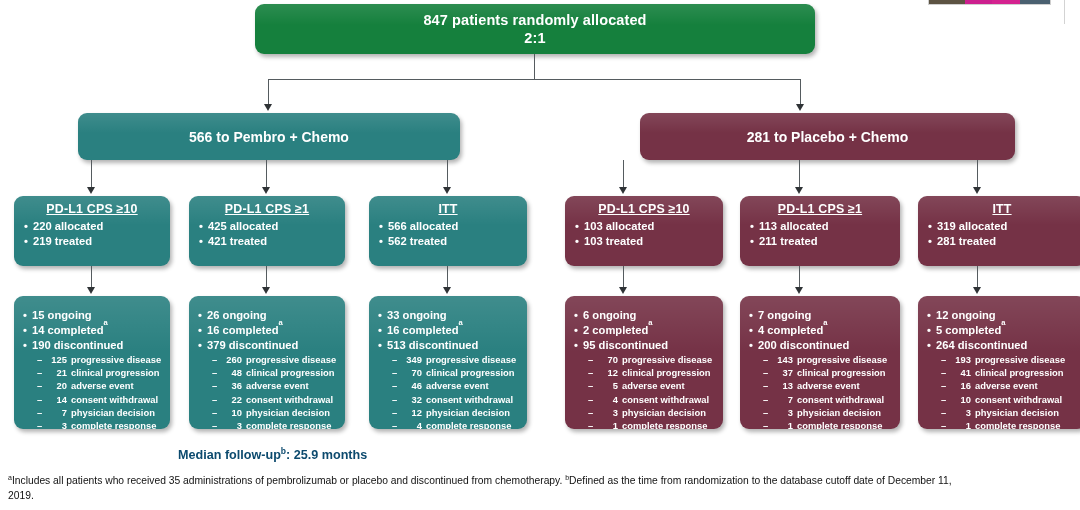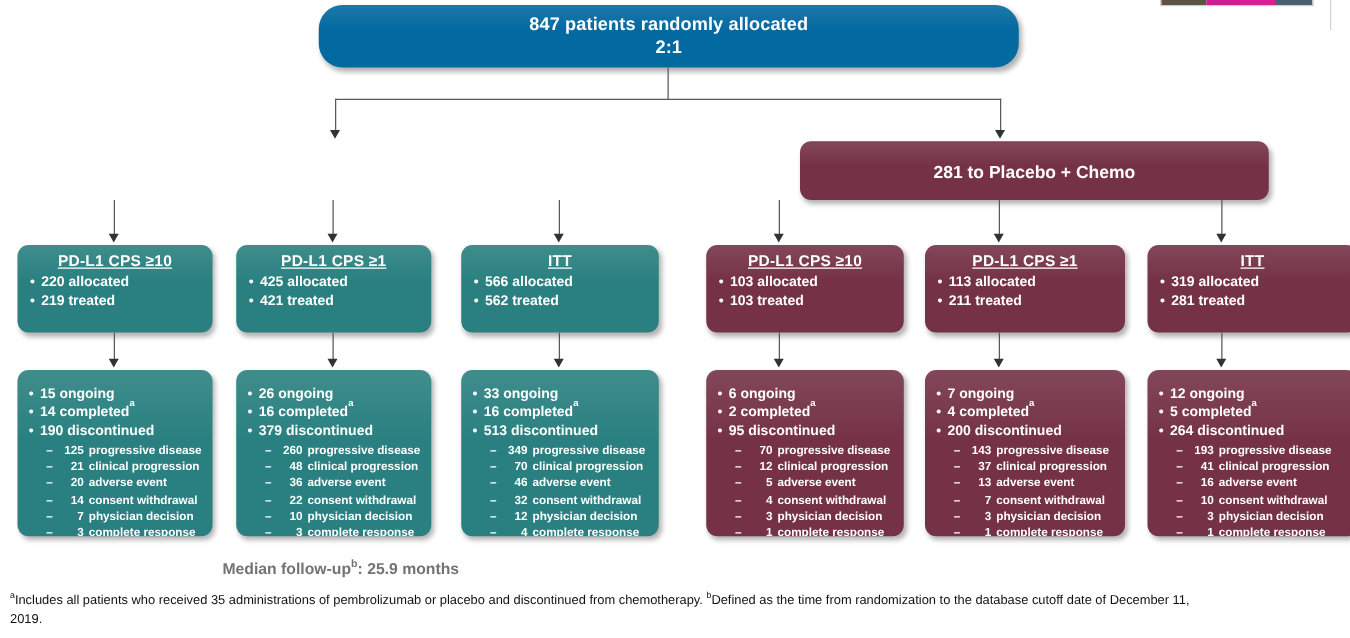--- a/index.html
+++ b/index.html
@@ -44,21 +44,21 @@
   .node::after {
     content: "";
     position: absolute;
     left: 0; right: 0; top: 0;
     height: 42%;
     background: linear-gradient(to bottom, rgba(255,255,255,0.10), rgba(255,255,255,0.0));
     pointer-events: none;
   }
   .node.teal   { background: #2a8080; }
   .node.maroon { background: #753246; margin-left: 20px; }
-  .node.dark   { background: #0369a1; border-radius: 19px; }
+  .node.dark   { background: #15803d; }
 
   
   .root-box {
     left: 255px; top: 4px;
     width: 560px; height: 50px;
     display: flex; flex-direction: column;
     align-items: center; justify-content: center;
     font-size: 14.5px; font-weight: bold;
     line-height: 1.25;
     letter-spacing: .1px;
@@ -127,21 +127,21 @@
     border-right: 4.5px solid transparent;
     border-top: 7px solid #2f3336;
   }
 
   
   .median {
     position: absolute;
     top: 448px;
     font-size: 12.6px;
     font-weight: bold;
-    color: #737373;
+    color: #0c4a6e;
   }
   .median-left  { left: 178px; }
   .median-right { left: 709px; }
 
   .footnote {
     position: absolute;
     left: 8px; top: 474px;
     width: 966px;
     font-size: 10.3px;
     line-height: 1.42;
@@ -167,20 +167,23 @@
     <div>2:1</div>
   </div>
 
   <div class="ln vline" style="left:534px; top:54px;  height:26px;"></div>
   <div class="ln hline" style="left:268px; top:79px;  width:533px;"></div>
   <div class="ln vline" style="left:268px; top:79px;  height:26px;"></div>
   <div class="ln vline" style="left:800px; top:79px;  height:26px;"></div>
   <div class="arrow" style="left:264px; top:104px;"></div>
   <div class="arrow" style="left:796px; top:104px;"></div>
 
+  <div class="node teal arm-box arm-pembro">
+    <span>566 to Pembro + Chemo</span>
+  </div>
   <div class="node maroon arm-box arm-placebo">
     <span>281 to Placebo + Chemo</span>
   </div>
 
   <div class="ln vline" style="left:91px;  top:160px; height:28px;"></div>
   <div class="ln vline" style="left:266px; top:160px; height:28px;"></div>
   <div class="ln vline" style="left:447px; top:160px; height:28px;"></div>
   <div class="arrow" style="left:87px;  top:187px;"></div>
   <div class="arrow" style="left:262px; top:187px;"></div>
   <div class="arrow" style="left:443px; top:187px;"></div>

